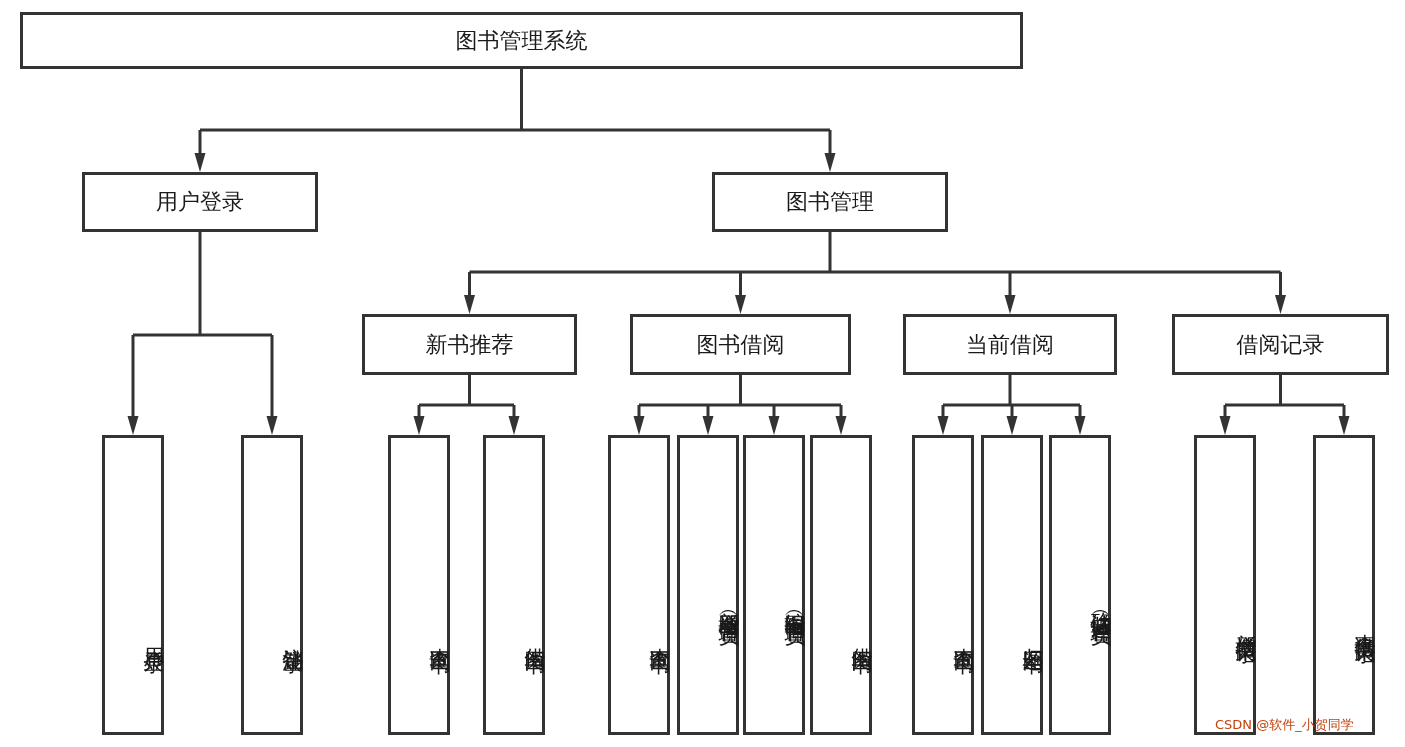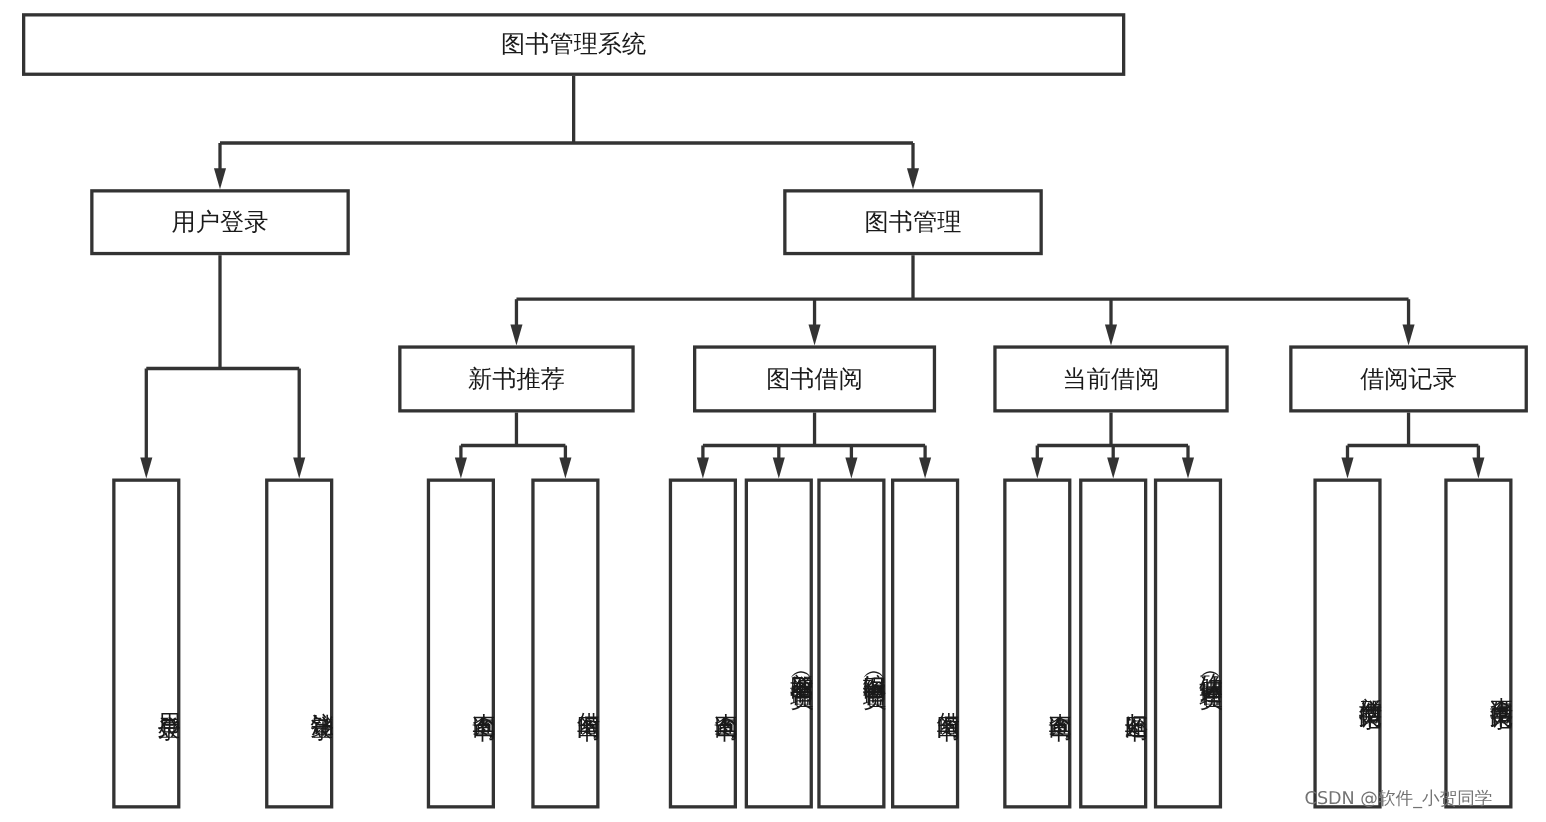--- a/index.html
+++ b/index.html
@@ -62,24 +62,24 @@
     letter-spacing: 2px;
     display: flex;
     align-items: flex-start;
     justify-content: center;
     white-space: nowrap;
     pointer-events: none;
   }
   .watermark {
     position: absolute;
     font-family: "DejaVu Sans", "Liberation Sans", sans-serif;
-    font-size: 16px;
-    color: #737373;
+    font-size: 13px;
+    color: #c2410c;
     white-space: nowrap;
-    left: 1186px;
+    left: 1215px;
     top: 716px;
   }
 </style>
 </head>
 <body>
 
 <div id="diagram-root">
   <svg id="tree-svg" viewBox="0 0 1405 747">
     <g id="edges-layer">
         <g>

